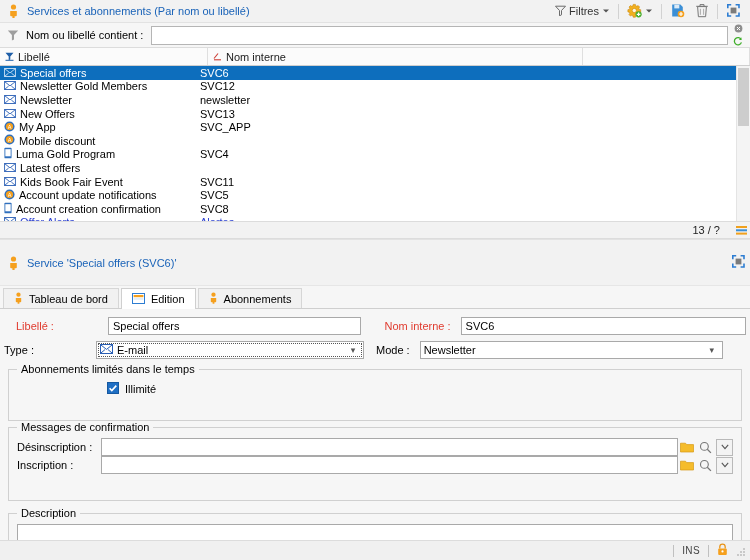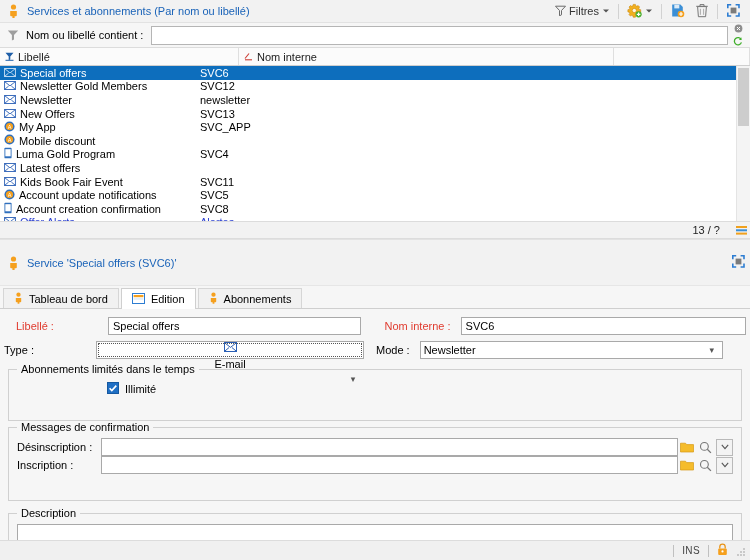--- a/index.html
+++ b/index.html
@@ -31,21 +31,21 @@
   .search-input{
     flex:1;height:17px;border:1px solid #b5b5b5;background:#fff;
     font-family:"Liberation Sans",sans-serif;font-size:11px;padding:0 3px;outline:none;
   }
   .search-side{width:16px;display:flex;flex-direction:column;align-items:center;justify-content:center;gap:1px;margin-left:2px;}
 
   
   .grid-wrap{flex:none;height:190px;display:flex;flex-direction:column;background:#fff;border-bottom:1px solid #dcdcdc;}
   .grid-head{display:flex;height:17px;background:#fbfbfb;border-bottom:1px solid #cfcfcf;flex:none;}
   .gh{display:flex;align-items:center;gap:4px;padding:0 5px;font-size:11px;color:#1b1b1b;border-right:1px solid #dfdfdf;box-sizing:border-box;}
-  .gh.c1{width:239px;}
+  .gh.c1{width:208px;}
   .gh.c2{width:375px;}
   .gh.c3{flex:1;}
   .grid-body{flex:1;overflow:hidden;position:relative;}
   .row{display:flex;align-items:center;height:13.6px;font-size:11px;padding-left:4px;box-sizing:border-box;}
   .row .cell-label{width:196px;display:flex;align-items:center;gap:4px;overflow:hidden;white-space:nowrap;}
   .row .cell-name{width:375px;overflow:hidden;white-space:nowrap;}
   .row.selected{background:#0d6ebd;color:#fff;}
   .row.linked{color:#2a3fd0;}
   .row.linked .cell-name{color:#2a3fd0;}
 
@@ -434,21 +434,21 @@
 
     <div class="frow">
       <span class="flabel req">Libellé :</span>
       <input class="finput" style="width: 268px;" type="text" value="Special offers">
       <span class="flabel req" style="width:auto;margin-left:12px;margin-right:10px;">Nom interne :</span>
       <input class="finput" style="width: 303px;" type="text" value="SVC6">
     </div>
 
     <div class="frow">
       <span class="flabel">Type :</span>
-      <div class="fselect focus-box" style="width:268px;flex-direction:column;">
+      <div class="fselect focus-box" style="width:268px;">
         <span>
           <svg width="13" height="10" viewBox="0 0 13 10">
               <rect x=".5" y=".5" width="12" height="9" fill="#fff" stroke="#2a5fb5"></rect>
               <path d="M.7.8l5.8 4.6L12.3.8" fill="none" stroke="#2a5fb5"></path>
               <path d="M.7 9.2l4.3-3.6M12.3 9.2L8 5.6" fill="none" stroke="#2a5fb5"></path>
             </svg>
         </span>
         <span>E-mail</span>
         <span class="chev">▾</span>
       </div>

